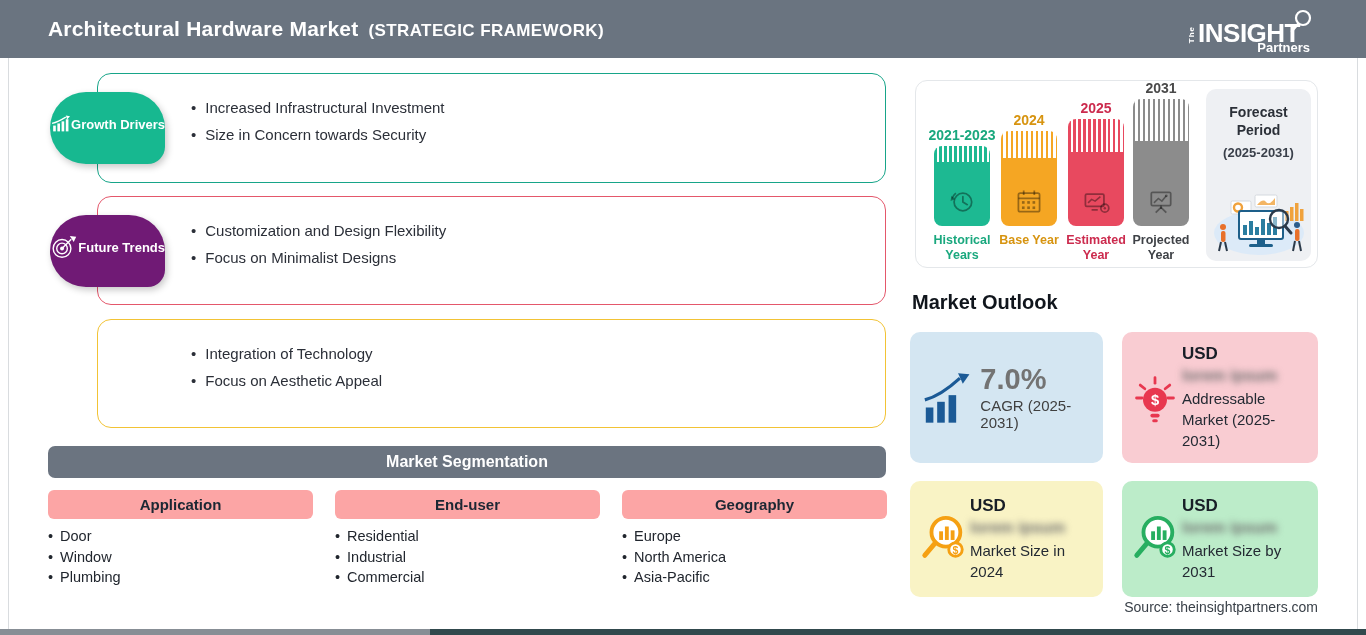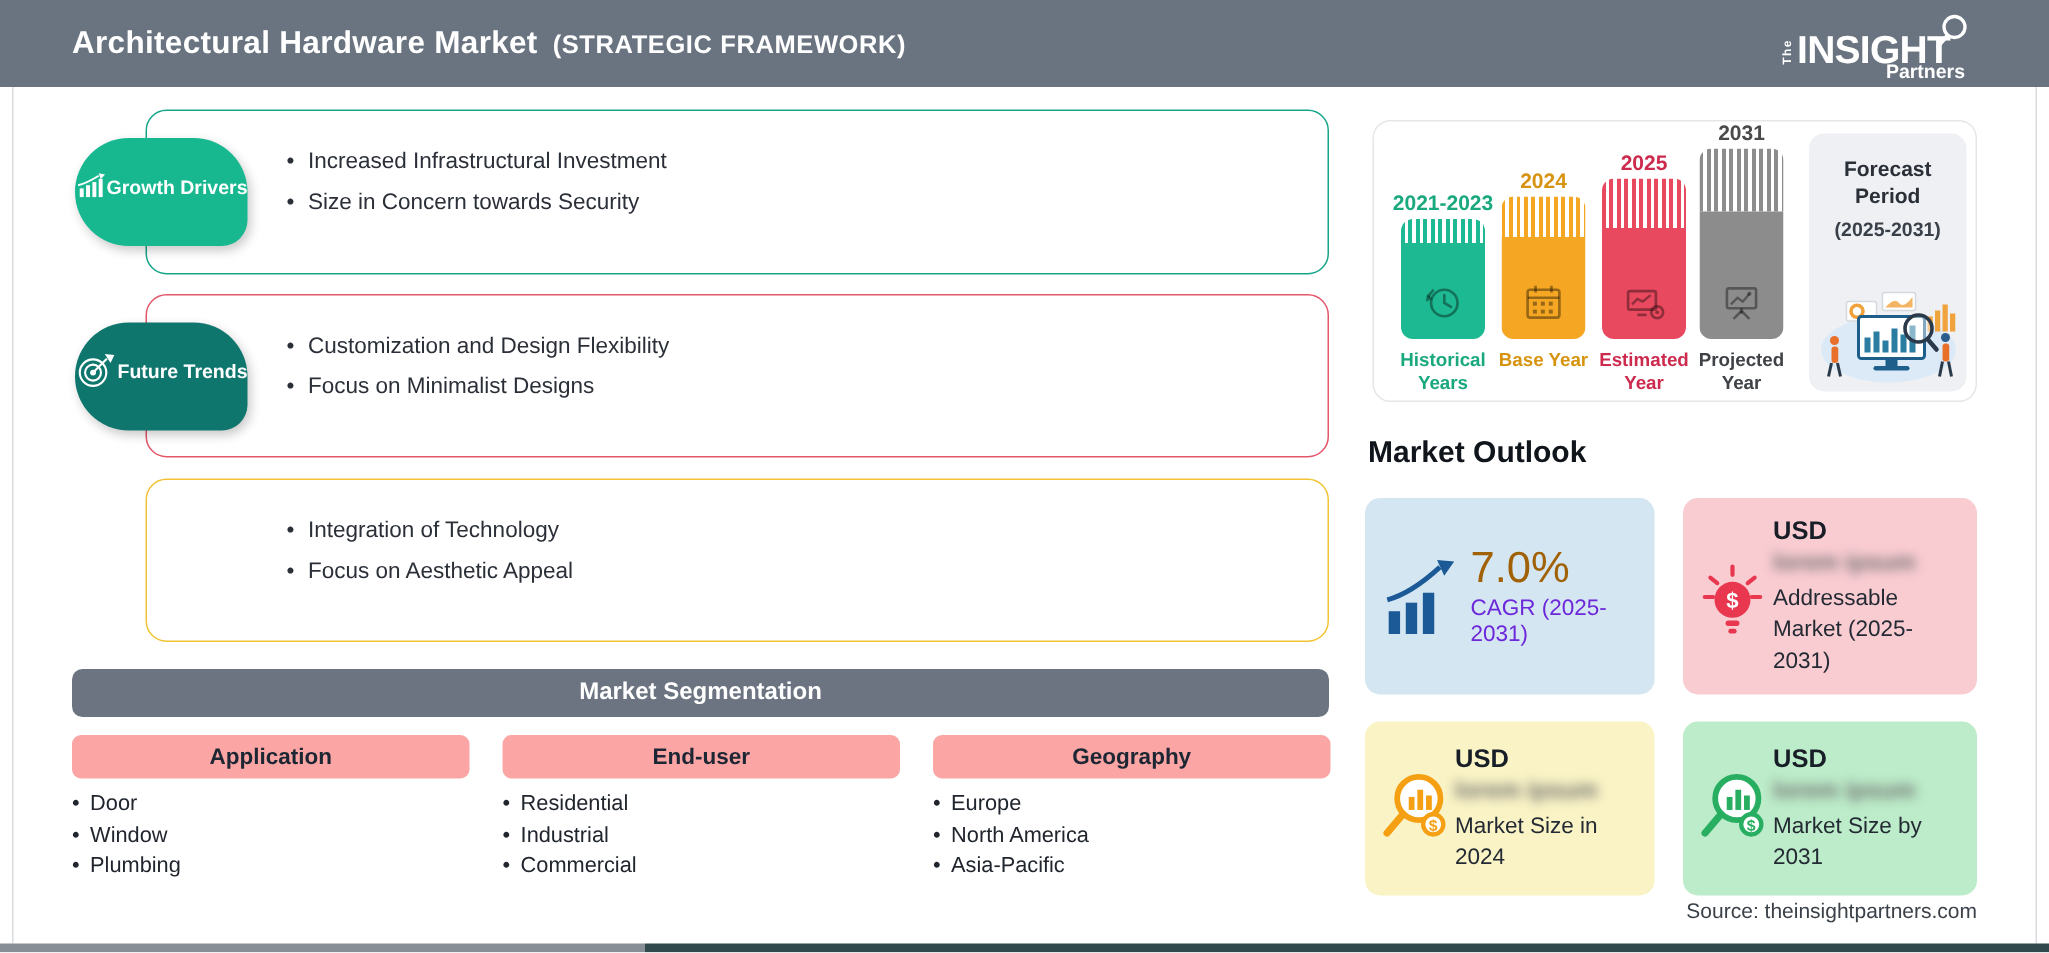--- a/index.html
+++ b/index.html
@@ -28,21 +28,21 @@
   .fw-box.b1 { top:196px; height:109px; border:1px solid #e4576b; }
   .fw-box.b2 { top:319px; height:109px; border:1px solid #f2c335; }
   .fw-list { padding:20px 0 0 93px; }
   .fw-item { font-size:15px; color:#2b2f38; line-height:27px; display:flex; align-items:baseline; }
   .fw-item .dot { font-size:15px; margin-right:9px; color:#2b2f38; }
 
   .pill { position:absolute; left:50px; width:115px; height:72px; border-radius:46px 46px 22px 46px;
           display:flex; flex-direction:row; align-items:center; justify-content:flex-end; padding-bottom:9px;
           box-shadow:2px 3px 7px rgba(0,0,0,.22); z-index:3; }
   .pill.p0 { top:92px; background:#17b890; }
-  .pill.p1 { top:215px; background:#0f766e;justify-content:space-between; }
+  .pill.p1 { top:215px; background:#701a75;justify-content:space-between; }
   .pill.p2 { top:337px; background:#f59f13; }
   .pill-label { color:#fff; font-size:13px; font-weight:700; margin-top:2px; white-space:nowrap; }
 
   
   .seg-bar { position:absolute; left:48px; top:446px; width:838px; height:32px; background:#6b7480; border-radius:7px;
              color:#fff; font-size:16px; font-weight:700; text-align:center; line-height:32px; }
   .seg-head { position:absolute; top:490px; width:265px; height:29px; background:#fca5a5; border-radius:6px;
               font-size:15px; font-weight:700; color:#1c2733; text-align:center; line-height:29px; }
   .seg-head.c0 { left:48px; } .seg-head.c1 { left:335px; } .seg-head.c2 { left:622px; }
   .seg-list { position:absolute; top:526px; width:265px; }
@@ -72,22 +72,22 @@
   .fc-range { font-size:13px; font-weight:600; color:#3a404a; margin-top:6px; }
   .fc-art { margin-top:auto; margin-bottom:4px; }
 
   
   .outlook-title { position:absolute; left:912px; top:291px; font-size:20px; font-weight:700; color:#10151c; }
   .card { position:absolute; border-radius:10px; }
   .card.blue   { left:910px; top:332px; width:193px; height:131px; background:#d4e6f2; display:flex; align-items:center; padding-left:12px; gap:9px; }
   .card.pink   { left:1122px; top:332px; width:196px; height:131px; background:#f9ccd2; }
   .card.yellow { left:910px; top:481px; width:193px; height:116px; background:#f9f3c5; }
   .card.green  { left:1122px; top:481px; width:196px; height:116px; background:#bcecc9; }
-  .cagr-val { font-size:29px; font-weight:400; color:#a16207; line-height:30px; }
-  .cagr-sub { font-size:15px; color:#6d28d9; margin-top:3px; }
+  .cagr-val { font-size:29px; font-weight:700; color:#737373; line-height:30px; }
+  .cagr-sub { font-size:15px; color:#404040; margin-top:3px; }
   .usd-card-inner { display:flex; align-items:center; height:100%; padding:8px 6px 8px 6px; }
   .usd-icon-col { width:54px; display:flex; justify-content:center; flex:0 0 54px; }
   .usd-text { flex:1; padding-right:4px; }
   .usd-cur { font-size:17px; font-weight:800; color:#181e27; }
   .usd-blur { font-size:16px; font-weight:800; color:#6f6f6f; filter:blur(3.5px); margin:3px 0 3px 0; white-space:nowrap; }
   .usd-label { font-size:15px; color:#242a33; line-height:21px; }
 
   .source { position:absolute; right:48px; top:599px; font-size:14px; color:#3a4149; }
 
   

